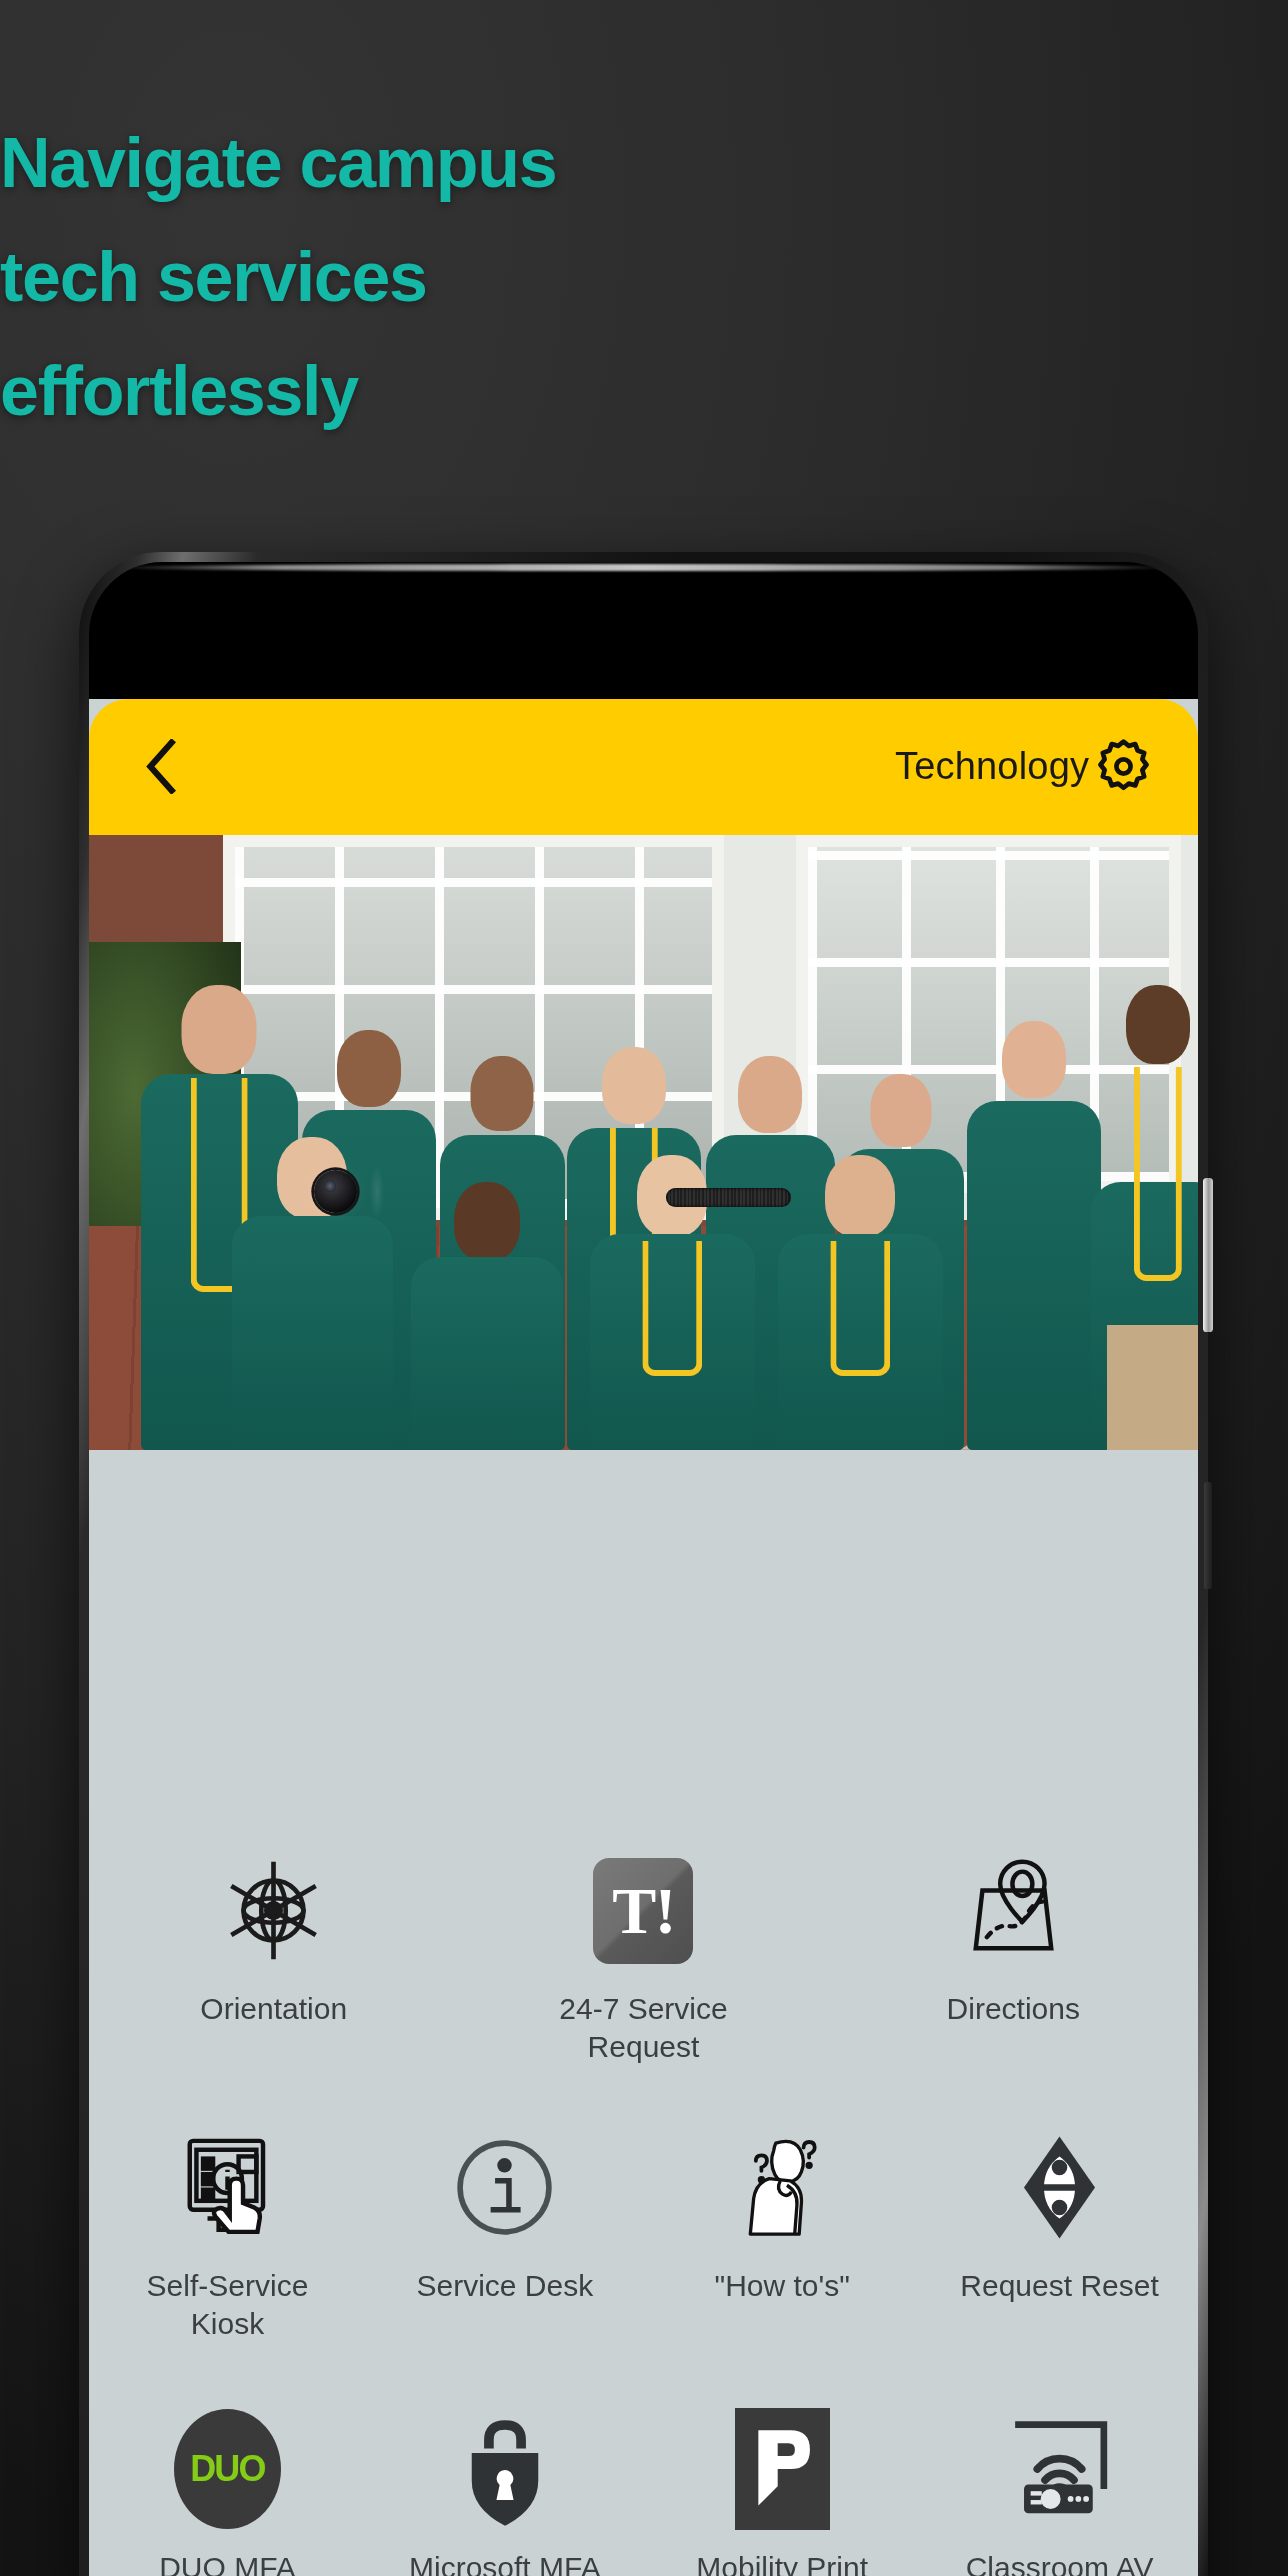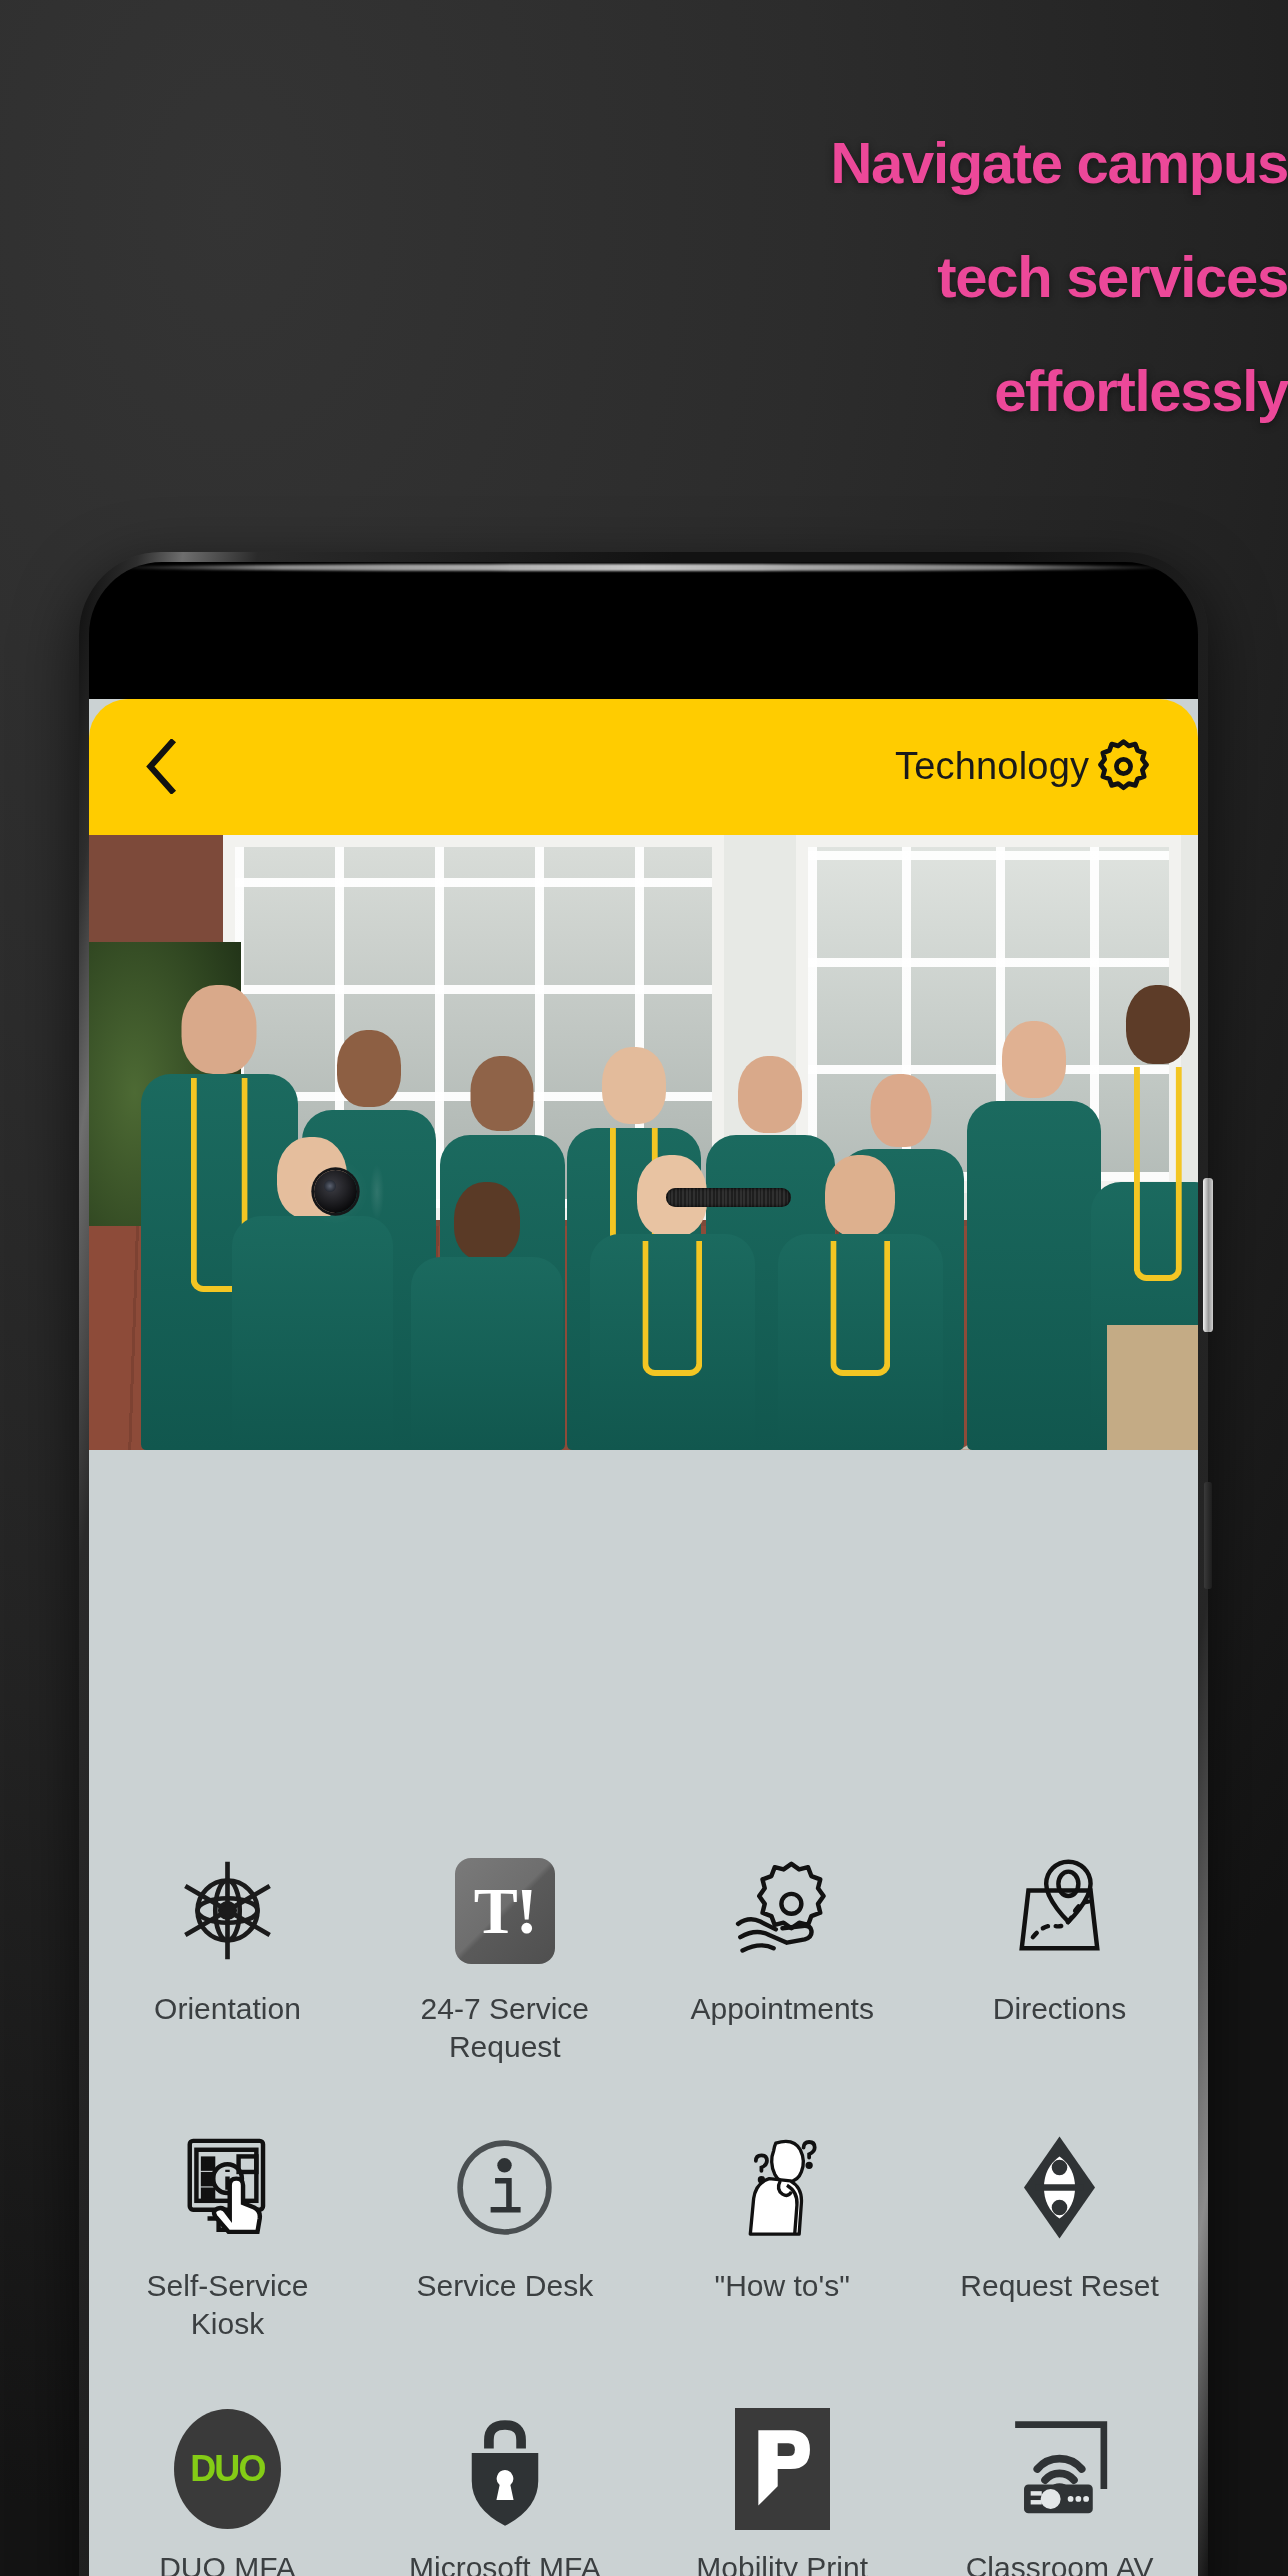--- a/index.html
+++ b/index.html
@@ -15,23 +15,23 @@
   #backdrop{
     position:absolute; inset:0;
     background:
       radial-gradient(120% 90% at 18% 8%, #343434 0%, #2c2c2c 38%, #232323 66%, #141414 100%),
       linear-gradient(160deg,#303030 0%,#272727 45%,#101010 100%);
   }
 
   
   #headline{
     position:absolute; left:0; right:0; top:106px;
-    text-align:right;
-    color:#ec4899;
-    font-size:58px;
+    text-align:left;
+    color:#14b8a6;
+    font-size:70px;
     line-height:114px;
     font-weight:700;
     letter-spacing:-1.3px;
     z-index:4;
     text-shadow:0 1.8px 9px rgba(0,0,0,.45);
   }
   #headline .ln{ display:block; }
 
   
   #phone{
@@ -355,34 +355,20 @@
             <div class="cell-label">Orientation</div>
           </div>
 
           <div class="cell">
             <div class="icon-wrap">
               <div class="sq-badge">T!</div>
             </div>
             <div class="cell-label">24-7 Service Request</div>
           </div>
 
-          <div class="cell">
-            <div class="icon-wrap">
-              <svg width="111" height="111" viewBox="0 0 100 100">
-                <g fill="none" stroke="#121212" stroke-width="4" stroke-linejoin="round" stroke-linecap="round">
-                  <path d="M58 8 l7 5 8-2 3 8 8 3 -2 8 5 7 -5 7 2 8 -8 3 -3 8 -8-2 -7 5 -7-5 -8 2 -3-8 -8-3 2-8 -5-7 5-7 -2-8 8-3 3-8 8 2z"></path>
-                  <circle cx="58" cy="44" r="9"></circle>
-                  <path d="M10 62 q10-7 20-2 l14 7"></path>
-                  <path d="M12 74 q14-8 26-2 l16 7 16-3 q7-2 6-8 -1-5-8-4 l-18 2"></path>
-                  <path d="M14 86 q16-8 28-2"></path>
-                </g>
-              </svg>
-            </div>
-            <div class="cell-label">Appointments</div>
-          </div>
 
           <div class="cell">
             <div class="icon-wrap">
               <svg width="111" height="111" viewBox="0 0 100 100">
                 <g fill="none" stroke="#111" stroke-width="4">
                   <path d="M22 32 L78 32 L84 84 L16 84 Z"></path>
                   <path d="M58 6 c-11 0-20 9-20 20 0 15 20 34 20 34 s20-19 20-34 c0-11-9-20-20-20z"></path>
                   <ellipse cx="58" cy="26" rx="9" ry="11"></ellipse>
                   <path d="M26 74 q10-12 20-10 t16-10 t14-12" stroke-dasharray="5 7" stroke-linecap="round"></path>
                 </g>

